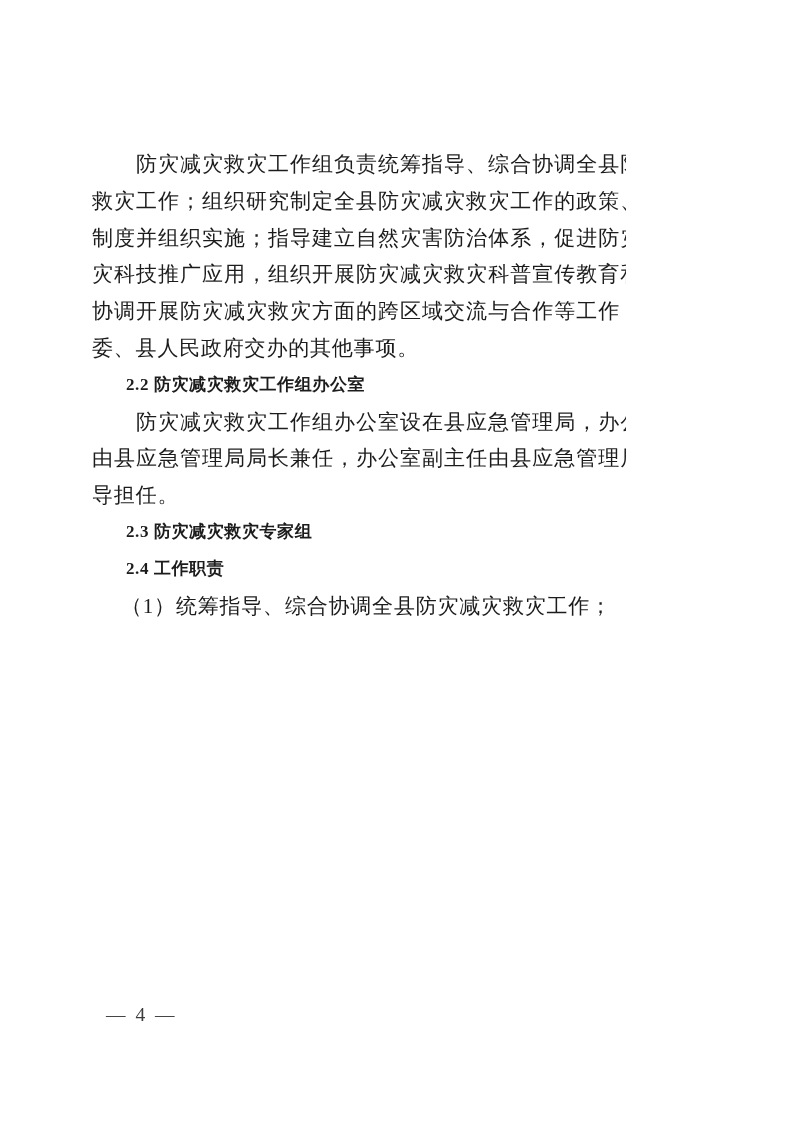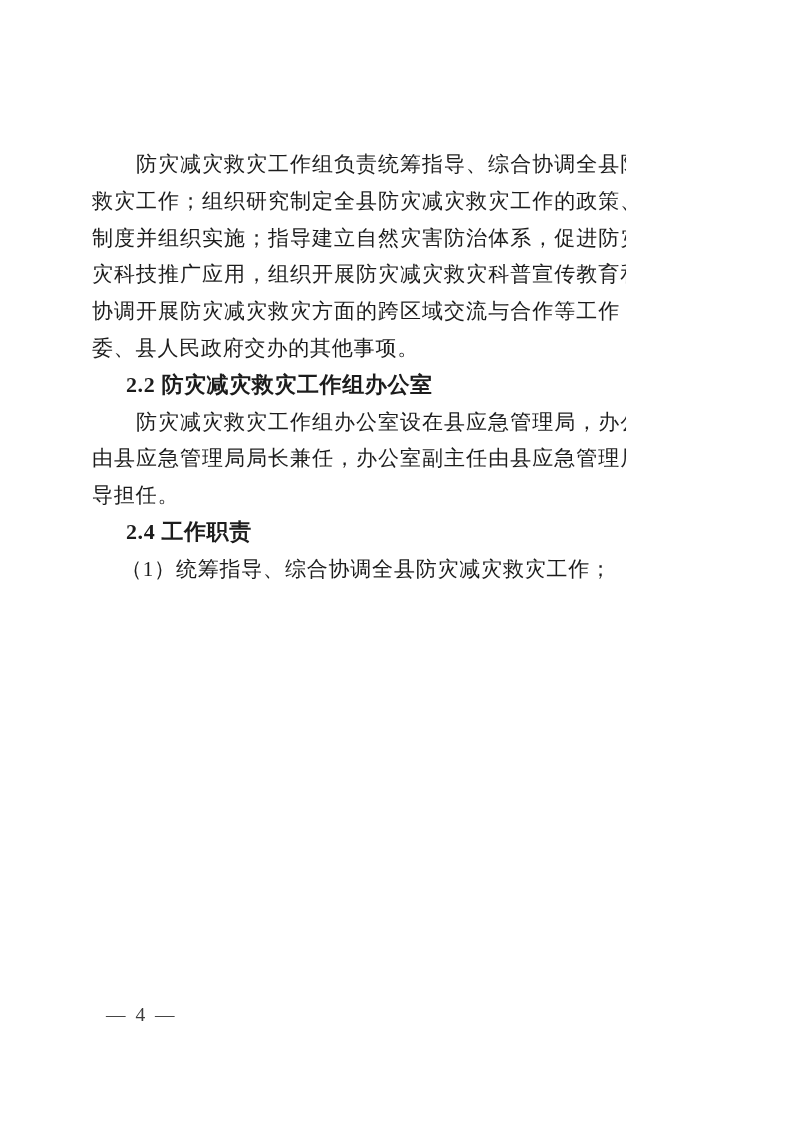--- a/index.html
+++ b/index.html
@@ -26,21 +26,21 @@
     margin: 0;
     font-size: 21px;
     line-height: 36.8px;
     letter-spacing: 0.8px;
     text-align: justify;
     text-indent: 44px;
     font-weight: 400;
   }
   .heading {
     margin: 0;
-    font-size: 22px;
+    font-size: 17px;
     line-height: 36.8px;
     letter-spacing: 0.6px;
     font-weight: 700;
     text-indent: 34px;
     text-align: left;
   }
   .item {
     text-indent: 29px;
   }
   .page-number {
@@ -54,17 +54,18 @@
   }
 </style>
 </head>
 <body>
 
 <div class="page">
   <main class="content">
     <p class="para">防灾减灾救灾工作组负责统筹指导、综合协调全县防灾减灾救灾工作；组织研究制定全县防灾减灾救灾工作的政策、规划、制度并组织实施；指导建立自然灾害防治体系，促进防灾减灾救灾科技推广应用，组织开展防灾减灾救灾科普宣传教育和培训，协调开展防灾减灾救灾方面的跨区域交流与合作等工作；完成县委、县人民政府交办的其他事项。</p>
     <h3 class="heading">2.2 防灾减灾救灾工作组办公室</h3>
     <p class="para">防灾减灾救灾工作组办公室设在县应急管理局，办公室主任由县应急管理局局长兼任，办公室副主任由县应急管理局分管领导担任。</p>
+    <h3 class="heading">2.3 防灾减灾救灾专家组</h3>
     <h3 class="heading">2.4 工作职责</h3>
     <p class="para item">（1）统筹指导、综合协调全县防灾减灾救灾工作；</p>
   </main>
   <span class="page-number">— 4 —</span>
 </div>
 
 </body></html>

